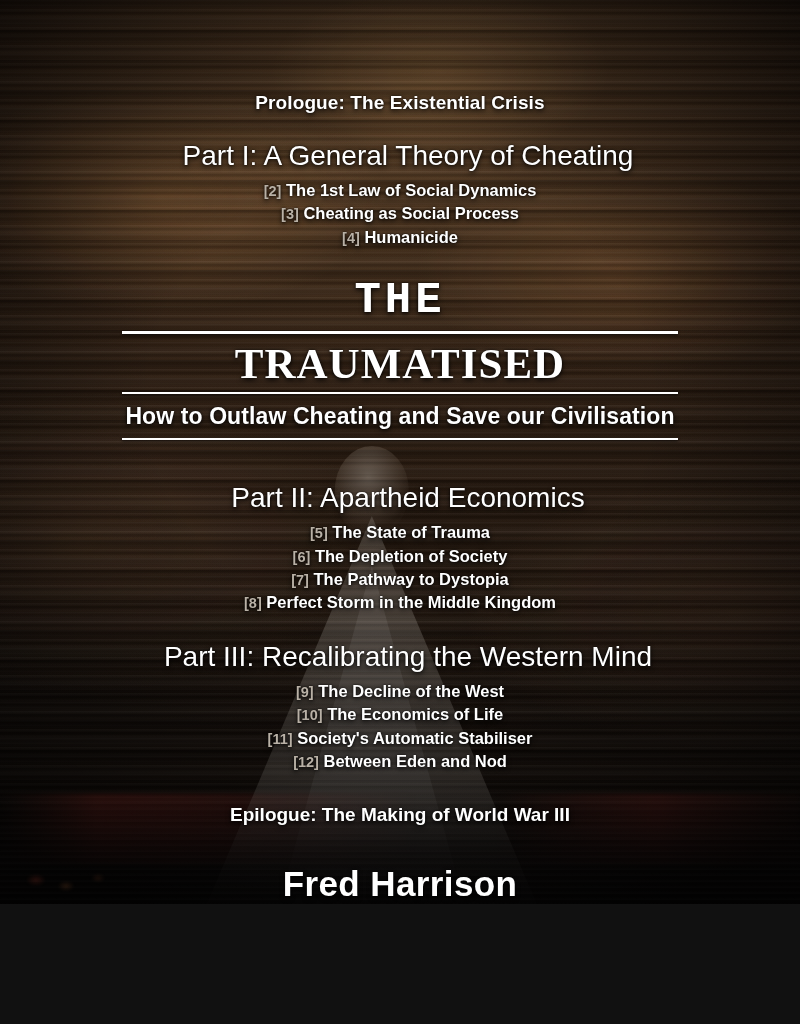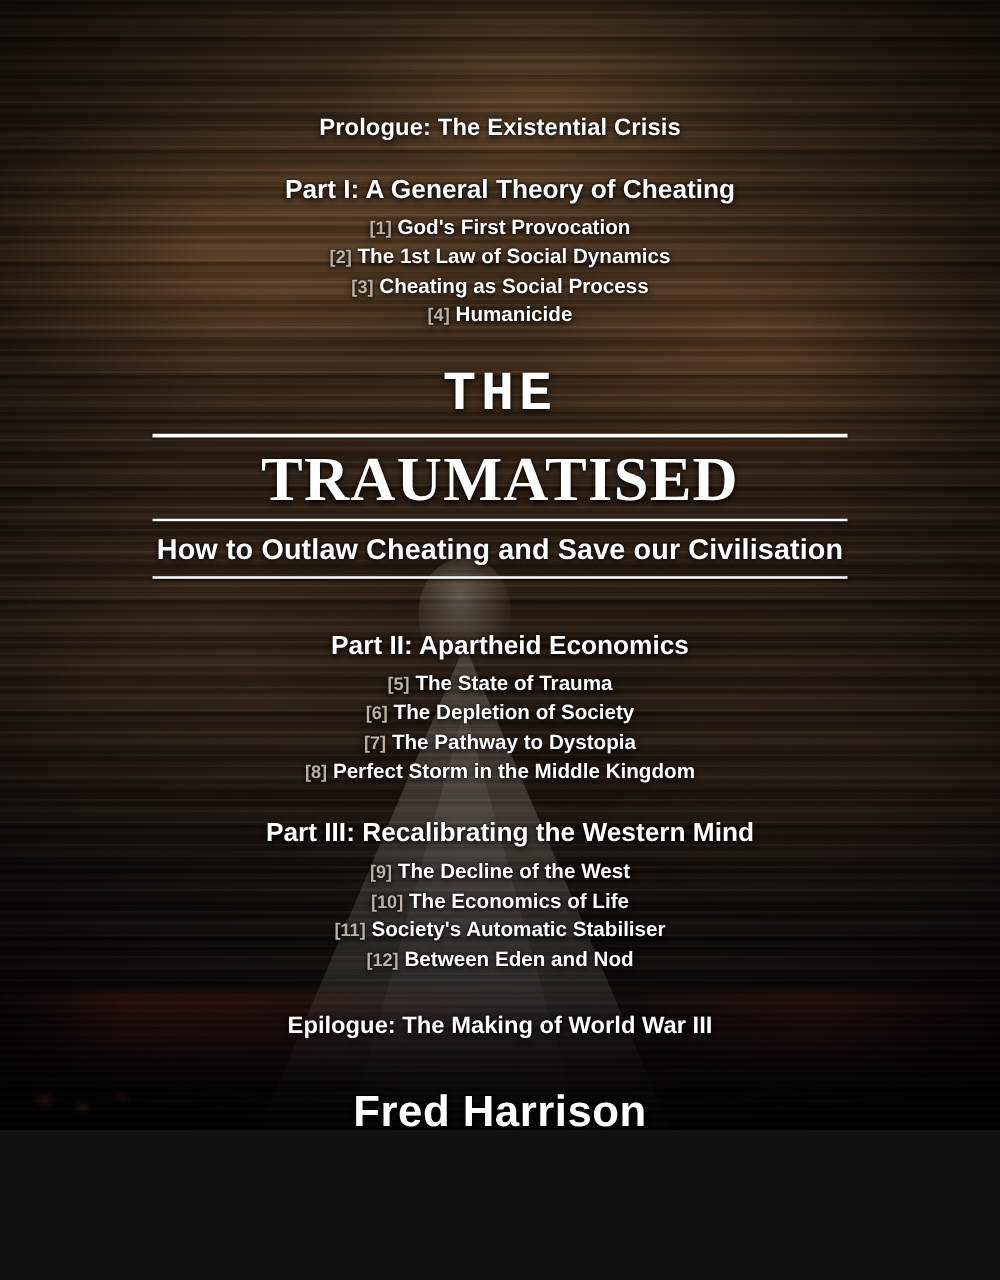--- a/index.html
+++ b/index.html
@@ -157,22 +157,22 @@
 
   .prologue {
     margin-top: 92px;
     font-size: 19px;
     font-weight: bold;
     letter-spacing: 0.1px;
   }
 
   .part-block { margin-top: 26px; }
   .part-title {
-    font-size: 21px;
-    font-weight: bold;
+    font-size: 28px;
+    font-weight: normal;
     margin-bottom: 7px;
     padding-left: 16px;
   }
   .chapter {
     font-size: 16.5px;
     font-weight: bold;
     line-height: 1.42;
     white-space: nowrap;
   }
   .chapter .num {
@@ -196,21 +196,21 @@
   .rule.thin { height: 2px; }
   .the-word {
     font-family: Liberation Mono, monospace;
     font-size: 44px;
     font-weight: bold;
     letter-spacing: 4px;
     margin-bottom: 6px;
   }
   .main-title-1 {
     font-family: "Liberation Serif", serif;
-    font-size: 50px;
+    font-size: 43px;
     font-weight: bold;
     letter-spacing: 1px;
     line-height: 1.02;
     margin: 8px 0 6px 0;
   }
   .main-title-2 {
     font-family: "Liberation Sans", sans-serif;
     font-size: 94px;
     font-weight: bold;
     letter-spacing: -1px;
@@ -257,24 +257,20 @@
   <div class="vignette"></div>
   <div class="scanlines"></div>
 
   <div class="content">
 
     <div class="prologue">Prologue: The Existential Crisis</div>
 
     <div class="part-block">
       <div class="part-title">Part I: A General Theory of Cheating</div>
       <div class="chapter">
-        <span class="num">[1]</span>
-        <span>God's First Provocation</span>
-      </div>
-      <div class="chapter">
         <span class="num">[2]</span>
         <span>The 1st Law of Social Dynamics</span>
       </div>
       <div class="chapter">
         <span class="num">[3]</span>
         <span>Cheating as Social Process</span>
       </div>
       <div class="chapter">
         <span class="num">[4]</span>
         <span>Humanicide</span>

